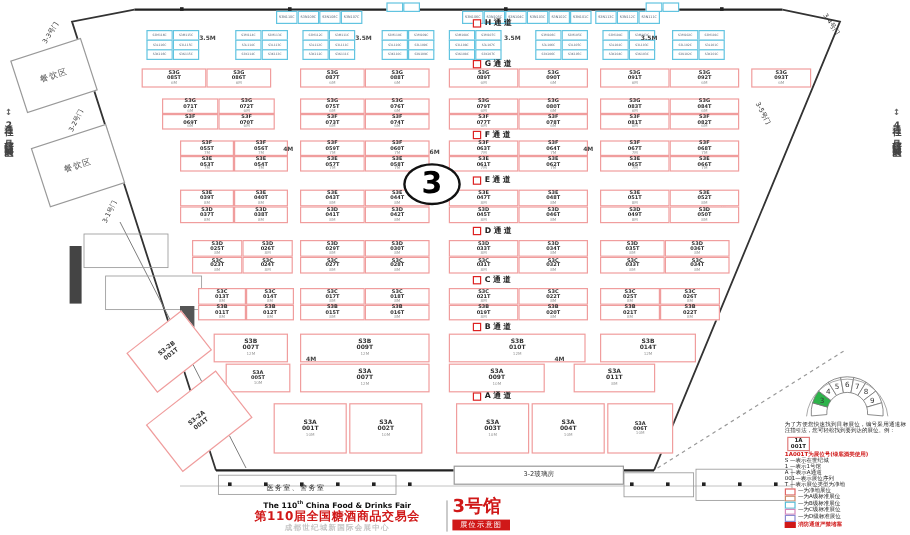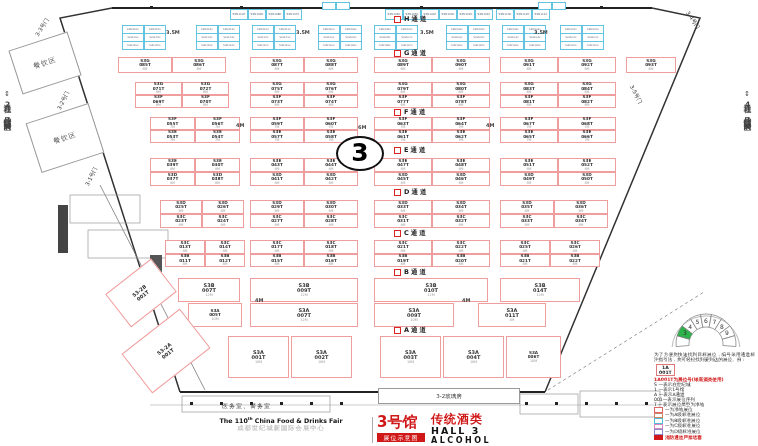--- a/index.html
+++ b/index.html
@@ -805,24 +805,20 @@
         </div>
       </div>
     <div id="firenote">
       <span id="firebox"></span>
       <span>消防通道严禁堵塞</span>
     </div>
   </div>
 
   <div id="fairblock">
     <div id="fair-en"><span>The 110</span><sup>th</sup><span> China Food &amp; Drinks Fair</span></div>
+    <div id="fair-cn">第110届全国糖酒商品交易会</div>
     <div id="venue">成都世纪城新国际会展中心</div>
   </div>
   <div id="divider"></div>
   <div id="hallcn">3号馆</div>
   <div id="badge">展位示意图</div>
-  <div id="hallright">
-    <div id="halltype">传统酒类</div>
-    <div id="hallen">HALL 3</div>
-    <div id="hallen2">ALCOHOL</div>
-  </div>
 
 </div>
 
 </body></html>

